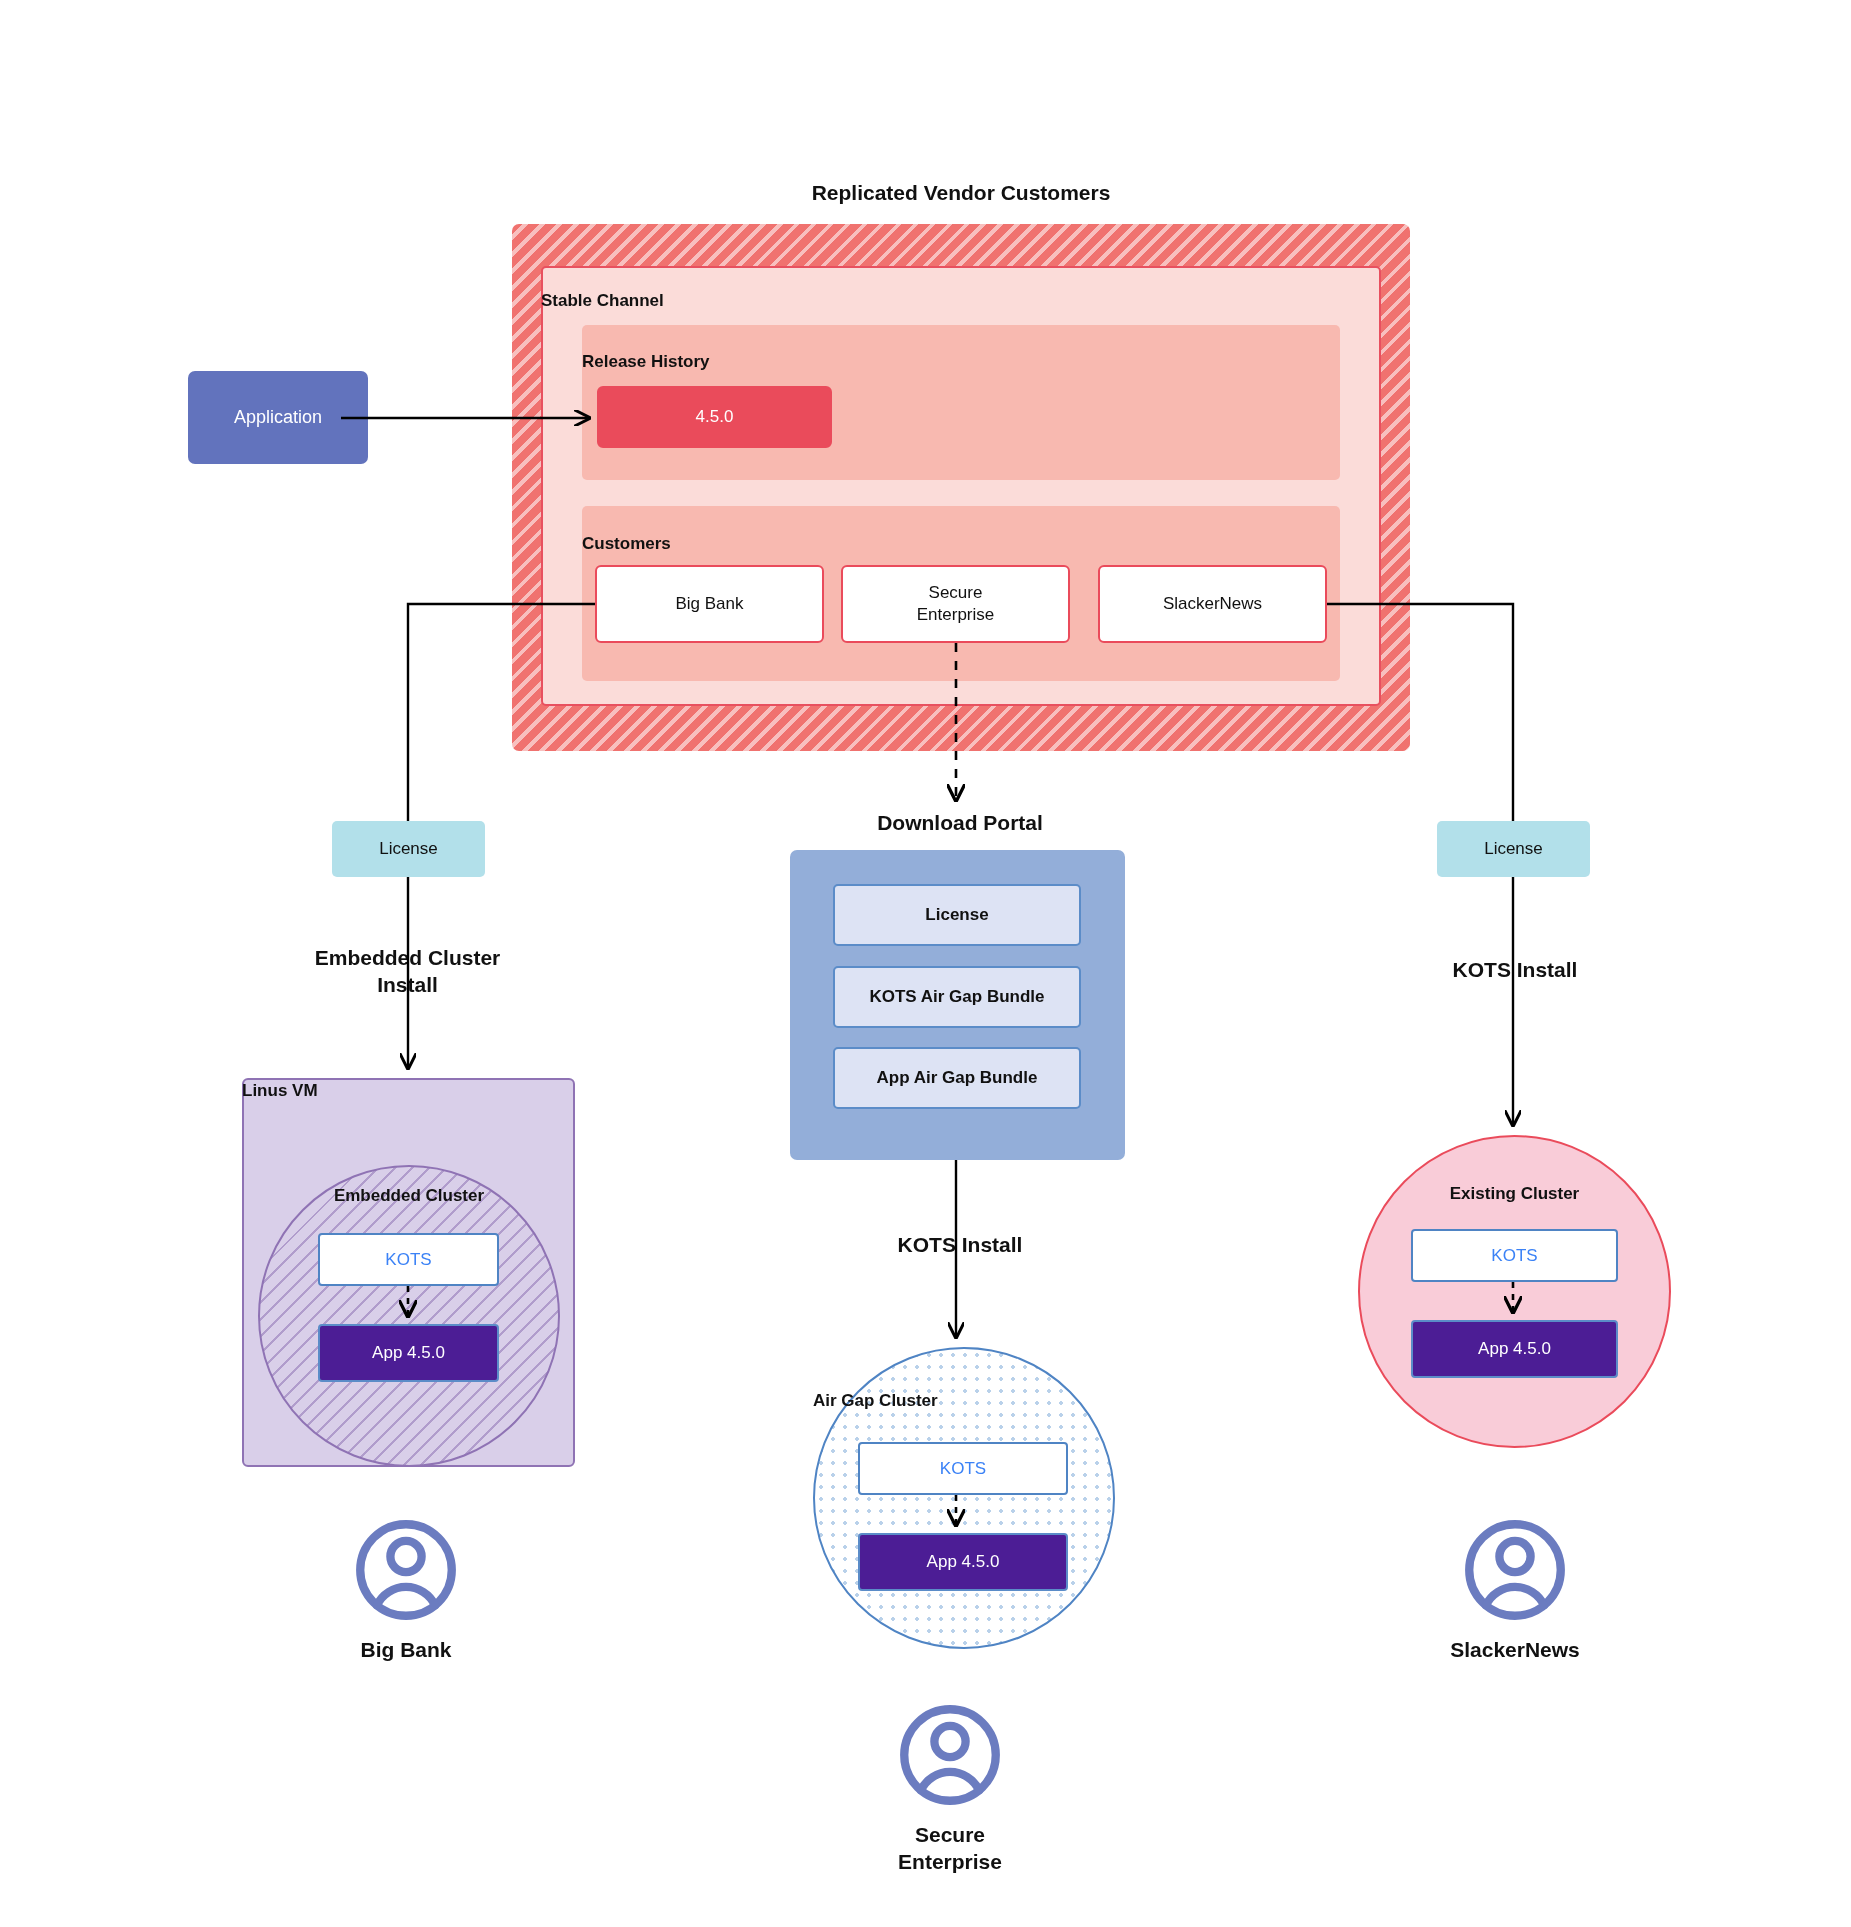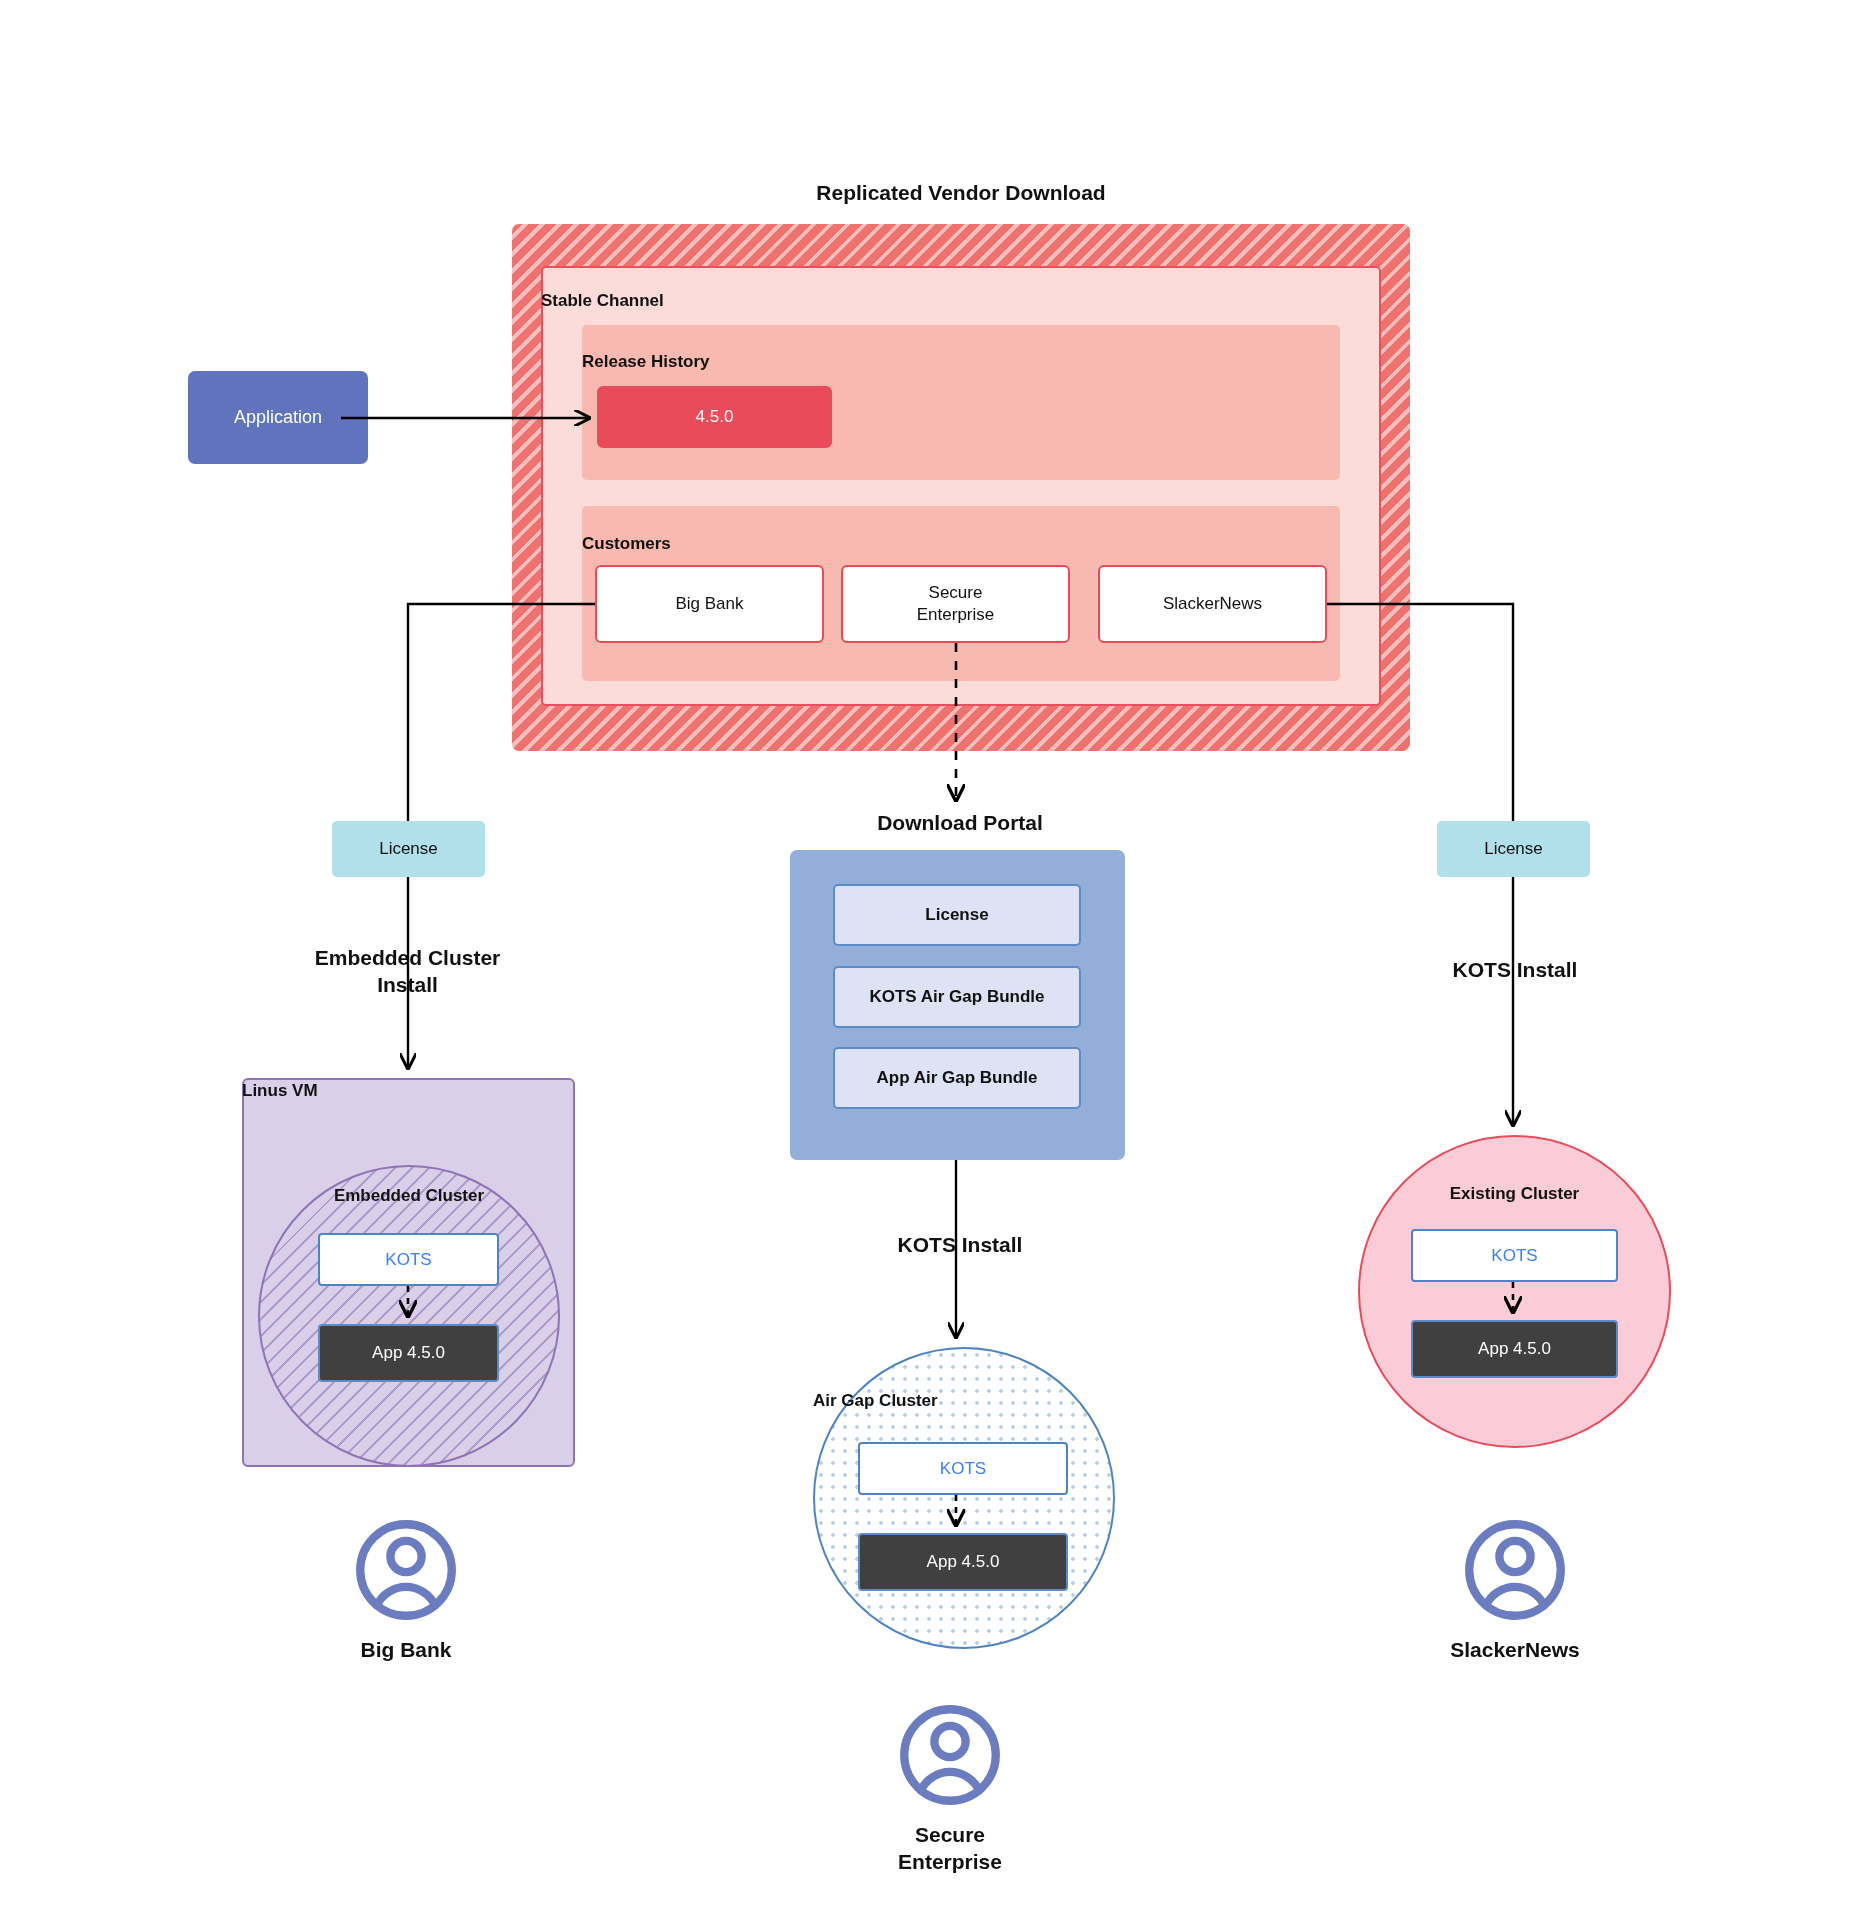--- a/index.html
+++ b/index.html
@@ -205,21 +205,21 @@
 
   
   .kots-box {
     background: #ffffff;
     border: 2px solid #4f84c4;
     border-radius: 4px;
     display: flex; align-items: center; justify-content: center;
     font-size: 17px; color: #3b82f6;
   }
   .app-box {
-    background: #404040;
+    background: #4c1d95;
     border: 2px solid #5b8cc8;
     border-radius: 4px;
     display: flex; align-items: center; justify-content: center;
     font-size: 17px; color: #ffffff;
   }
   #kots-left { left: 318px; top: 1233px; width: 181px; height: 53px; }
   #app-left  { left: 318px; top: 1324px; width: 181px; height: 58px; }
 
   #kots-mid  { left: 858px; top: 1442px; width: 210px; height: 53px; }
   #app-mid   { left: 858px; top: 1533px; width: 210px; height: 58px; }
@@ -242,21 +242,21 @@
   #name-right { left: 1375px; top: 1637px; width: 280px; }
 
   
   #wires { left: 0; top: 0; width: 1851px; height: 1927px; pointer-events: none; }
 </style>
 </head>
 <body>
 
 <div id="stage">
 
-  <div class="abs ttl" style="left:512px; top:180px; width:898px;">Replicated Vendor Download</div>
+  <div class="abs ttl" style="left:512px; top:180px; width:898px;">Replicated Vendor Customers</div>
 
   <div class="abs" id="platform"></div>
   <div class="abs" id="channel"></div>
   <div class="abs lbl-plain" id="channel-title">Stable Channel</div>
 
   <div class="abs" id="release-history"></div>
   <div class="abs lbl-plain" id="release-title">Release History</div>
   <div class="abs release-box" id="release-0">4.5.0</div>
 
   <div class="abs" id="customers"></div>

